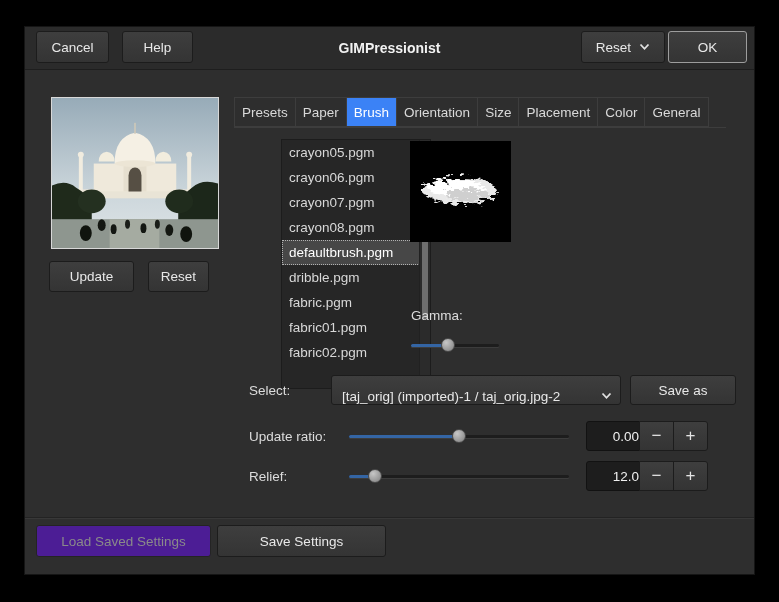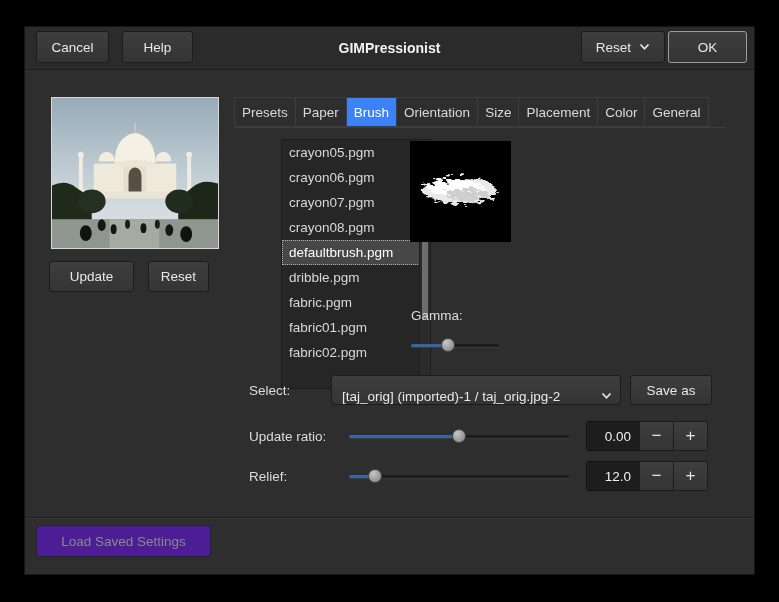--- a/index.html
+++ b/index.html
@@ -104,21 +104,20 @@
   .combo {
     justify-content: space-between; padding: 12px 8px 0 10px;
   }
   .spin-group { position: absolute; display: flex; height: 30px; }
   .spin-entry {
     width: 54px; box-sizing: border-box;
     background: #1d1d1d; border: 1px solid #121212;
     border-radius: 3px 0 0 3px;
     color: #f0f0f0; font-size: 13.5px;
     display: flex; align-items: center; justify-content: flex-end;
-    padding-right: 8px;
   }
   .spin-btn {
     width: 35px; box-sizing: border-box; margin-left: -1px;
     background: linear-gradient(#3e3e3e, #343434);
     border: 1px solid #1c1c1c;
     color: #e4e4e4; font-size: 17px;
     display: flex; align-items: center; justify-content: center;
   }
   .spin-btn.plus { border-radius: 0 3px 3px 0; }
   .footer-sep {
@@ -250,21 +249,21 @@
 
   <div class="label" style="left:224px; top:356px;">Select:</div>
   <div class="btn combo" style="left:306px; top:348px; width:290px; height:30px;">
     <span style="overflow:hidden; text-overflow:ellipsis; white-space:nowrap;">[taj_orig] (imported)-1 / taj_orig.jpg-2</span>
     <span class="combo-arrow">
       <svg width="11" height="8" viewBox="0 0 11 8">
           <polyline points="1.5,1.5 5.5,5.8 9.5,1.5" fill="none" stroke="#e2e2e2" stroke-width="1.8"></polyline>
         </svg>
     </span>
   </div>
-  <div class="btn" style="left:605px; top:348px; width:82px; height:30px;">Save as</div>
+  <div class="btn" style="left:605px; top:348px; width:106px; height:30px;">Save as</div>
 
   <div class="label" style="left:224px; top:402px;">Update ratio:</div>
   <div class="slider" style="left:324px; top:402px; width:220px;">
     <div class="track"></div>
     <div class="fill" style="width:50%;"></div>
     <div class="thumb" style="left:calc(50% - 7px);"></div>
   </div>
   <div class="spin-group" style="left:561px; top:394px;">
     <div class="spin-entry">0.00</div>
     <div class="spin-btn">−</div>
@@ -278,14 +277,15 @@
     <div class="thumb" style="left:calc(12% - 7px);"></div>
   </div>
   <div class="spin-group" style="left:561px; top:434px;">
     <div class="spin-entry">12.0</div>
     <div class="spin-btn">−</div>
     <div class="spin-btn plus">+</div>
   </div>
 
   <div class="footer-sep"></div>
   <div class="btn disabled" style="left:11px; top:498px; width:175px; height:32px;">Load Saved Settings</div>
+  <div class="btn" style="left:192px; top:498px; width:169px; height:32px;">Save Settings</div>
 
 </div>
 
 </body></html>

